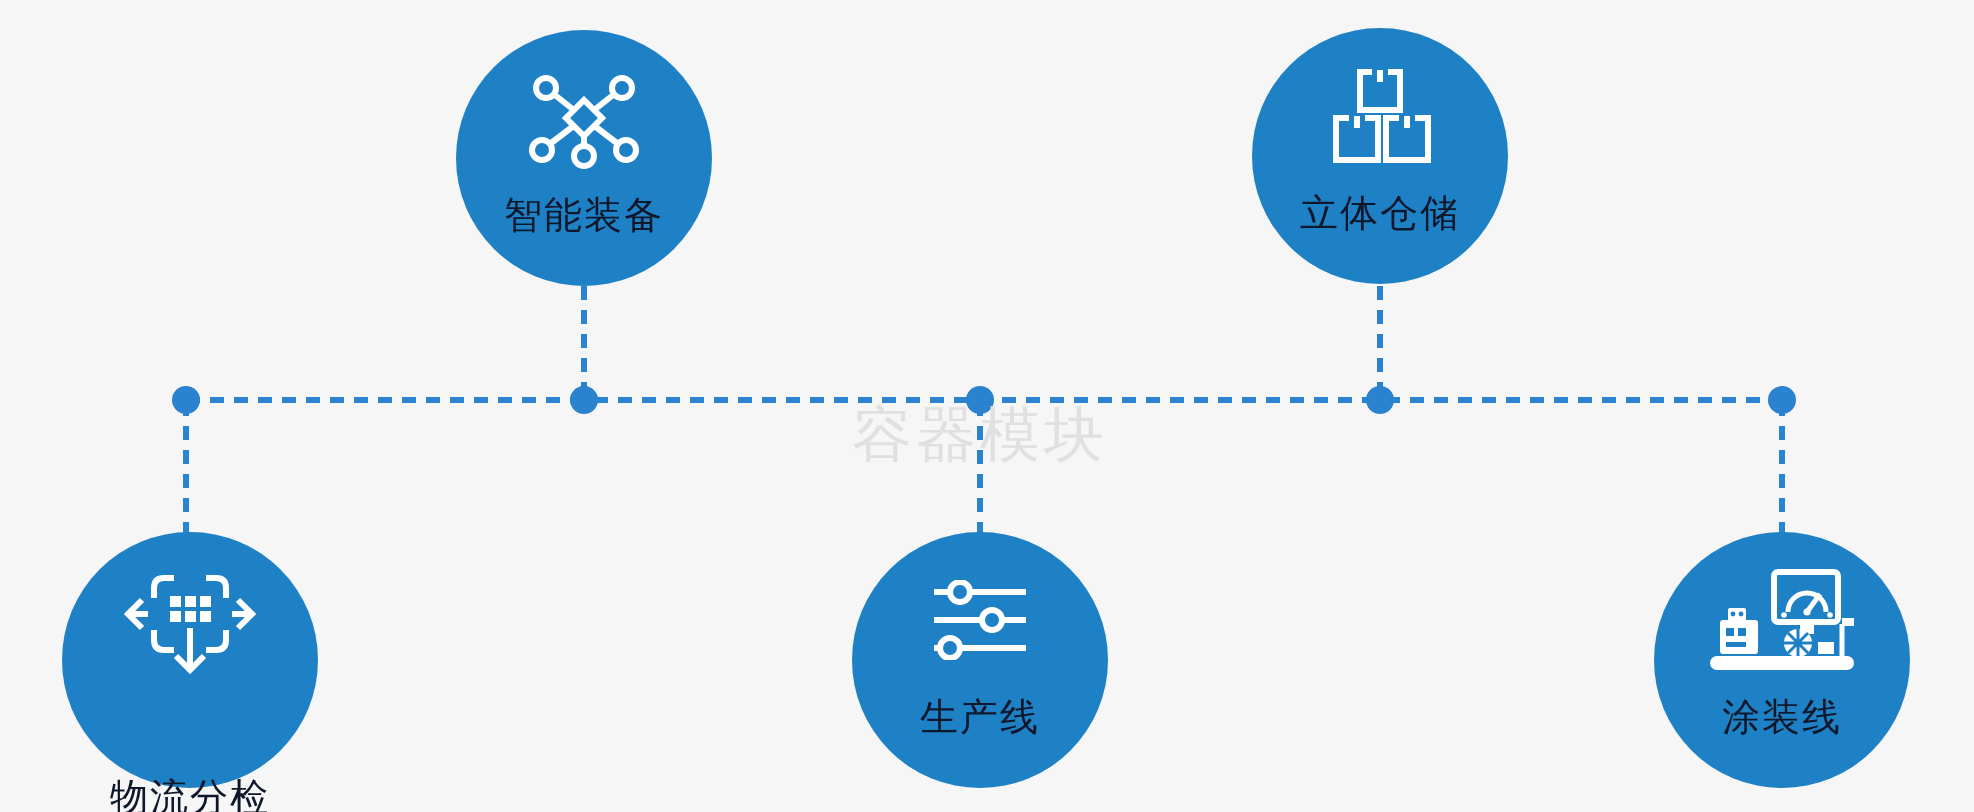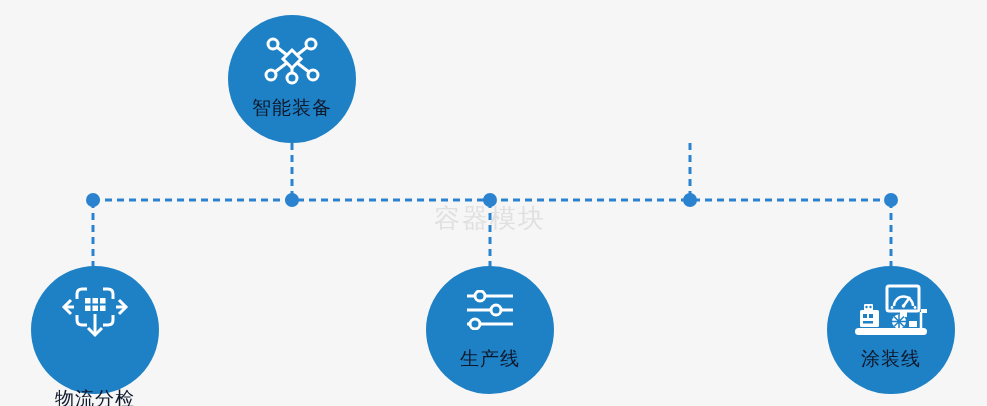--- a/index.html
+++ b/index.html
@@ -20,21 +20,21 @@
     top: 0;
     width: 987px;
     height: 406px;
     pointer-events: none;
   }
   .watermark {
     position: absolute;
     left: 490px;
     top: 218px;
     transform: translate(-50%, -50%);
-    font-size: 26px;
+    font-size: 30px;
     letter-spacing: 2px;
     color: #e0e0e0;
     user-select: none;
     white-space: nowrap;
   }
   .node {
     position: absolute;
     width: 128px;
     height: 128px;
     border-radius: 50%;
@@ -108,20 +108,42 @@
           <circle cx="51" cy="11" r="5"></circle>
           <circle cx="11" cy="42" r="5"></circle>
           <circle cx="32" cy="45" r="5"></circle>
           <circle cx="53" cy="42" r="5"></circle>
         </g>
       </svg>
     </span>
     <span class="label">智能装备</span>
   </div>
 
+  <div class="node node--warehouse">
+    <span class="icon-wrap">
+      <svg width="58" height="50" viewBox="0 0 58 50" xmlns="http://www.w3.org/2000/svg">
+        <g fill="none" stroke="#ffffff" stroke-width="3">
+          <rect x="19" y="3" width="20" height="19"></rect>
+          <rect x="7" y="26" width="21" height="21"></rect>
+          <rect x="32" y="26" width="21" height="21"></rect>
+        </g>
+        <g fill="#1e81c6">
+          <rect x="25" y="1" width="8" height="4"></rect>
+          <rect x="13.5" y="24" width="8" height="4"></rect>
+          <rect x="38.5" y="24" width="8" height="4"></rect>
+        </g>
+        <g stroke="#ffffff" stroke-width="3">
+          <line x1="29" y1="2" x2="29" y2="8"></line>
+          <line x1="17.5" y1="25" x2="17.5" y2="31"></line>
+          <line x1="42.5" y1="25" x2="42.5" y2="31"></line>
+        </g>
+      </svg>
+    </span>
+    <span class="label">立体仓储</span>
+  </div>
 
   <div class="node node--logistics">
     <span class="icon-wrap">
       <svg width="68" height="58" viewBox="0 0 68 58" xmlns="http://www.w3.org/2000/svg">
         <g fill="none" stroke="#ffffff" stroke-width="3">
           <path d="M16 18 L16 13 Q16 8 21 8 L26 8"></path>
           <path d="M42 8 L47 8 Q52 8 52 13 L52 18"></path>
           <path d="M52 34 L52 39 Q52 44 47 44 L42 44"></path>
           <path d="M26 44 L21 44 Q16 44 16 39 L16 34"></path>
         </g>

